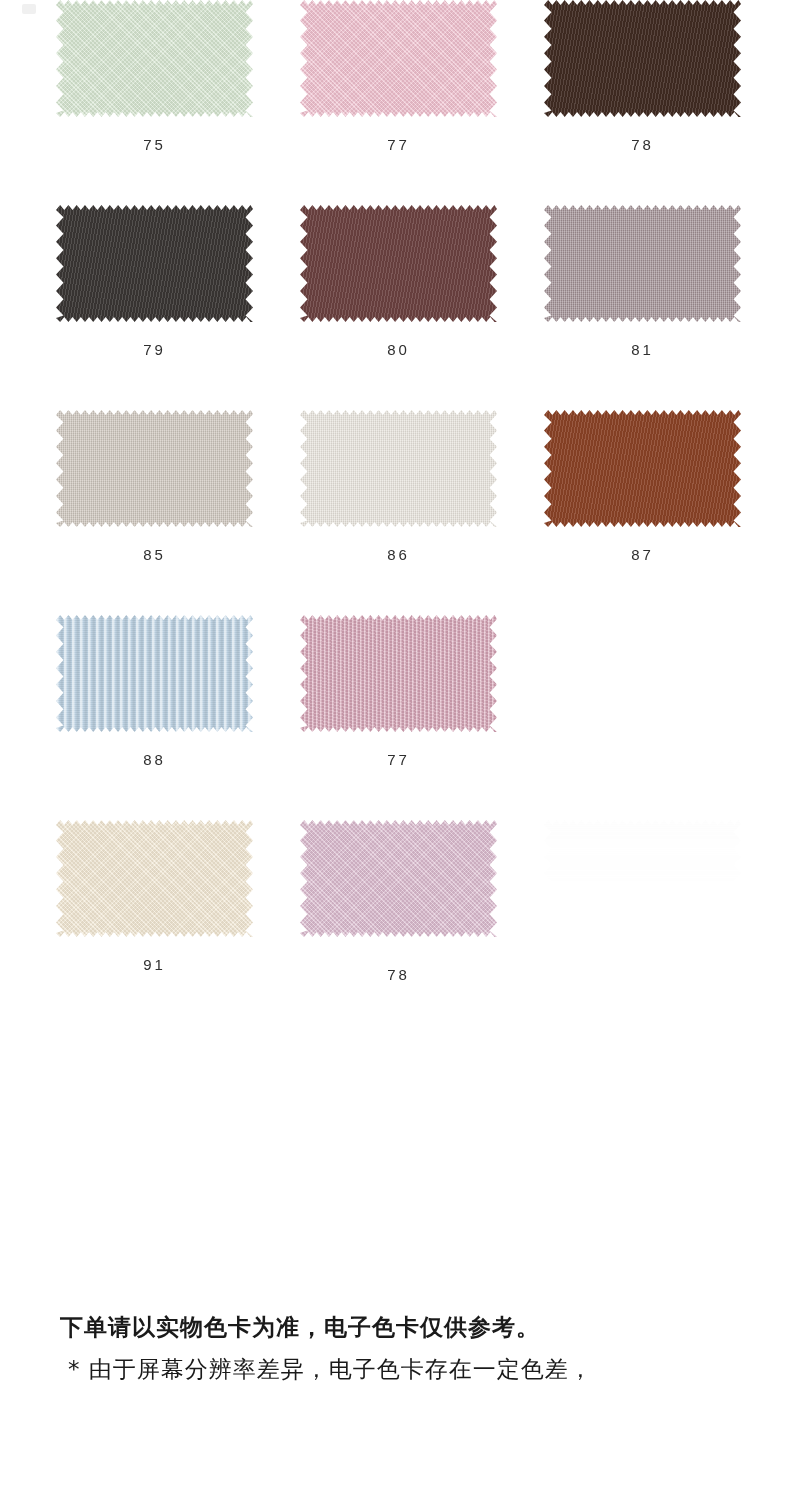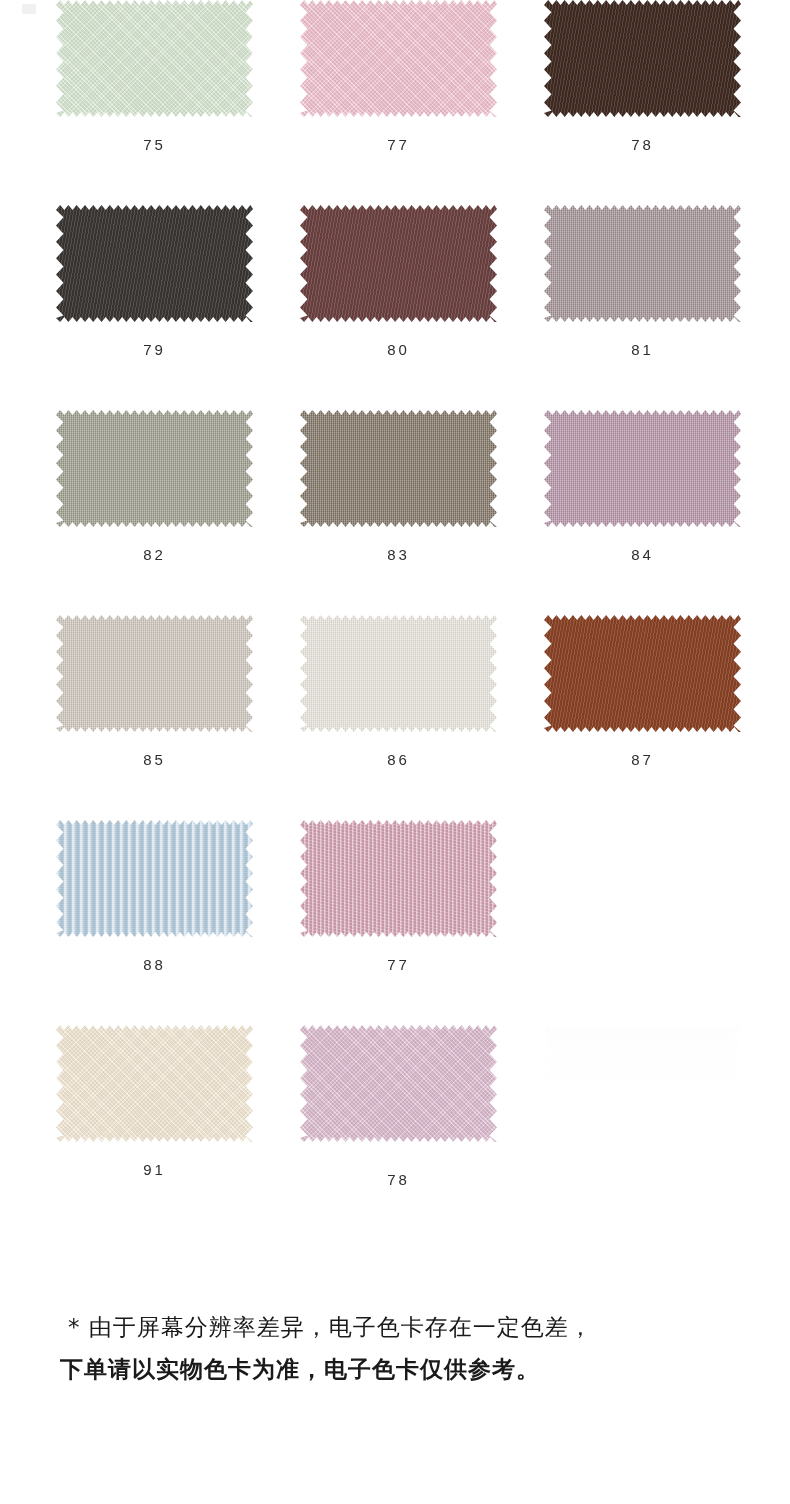--- a/index.html
+++ b/index.html
@@ -246,88 +246,68 @@
       <div class="swatch-cell col2">
         <div class="chip-wrap">
           <div class="chip tex-weave" style="background-color: rgb(160, 143, 147);"></div>
         </div>
         <div class="swatch-label">81</div>
       </div>
     </div>
     <div class="swatch-row">
       <div class="swatch-cell col0">
         <div class="chip-wrap">
-          <div class="chip tex-weave" style="background-color: rgb(155, 155, 140);"></div>
-        </div>
-        <div class="swatch-label">82</div>
-      </div>
-      <div class="swatch-cell col1">
-        <div class="chip-wrap">
-          <div class="chip tex-weave" style="background-color: rgb(126, 114, 99);"></div>
-        </div>
-        <div class="swatch-label">83</div>
+          <div class="chip tex-weave" style="background-color: rgb(205, 197, 188);"></div>
+        </div>
+        <div class="swatch-label">85</div>
+      </div>
+      <div class="swatch-cell col1">
+        <div class="chip-wrap">
+          <div class="chip tex-weave" style="background-color: rgb(232, 228, 220);"></div>
+        </div>
+        <div class="swatch-label">86</div>
       </div>
       <div class="swatch-cell col2">
         <div class="chip-wrap">
-          <div class="chip tex-weave" style="background-color: rgb(179, 145, 165);"></div>
-        </div>
-        <div class="swatch-label">84</div>
-      </div>
-    </div>
-    <div class="swatch-row">
-      <div class="swatch-cell col0">
-        <div class="chip-wrap">
-          <div class="chip tex-weave" style="background-color: rgb(205, 197, 188);"></div>
-        </div>
-        <div class="swatch-label">85</div>
-      </div>
-      <div class="swatch-cell col1">
-        <div class="chip-wrap">
-          <div class="chip tex-weave" style="background-color: rgb(232, 228, 220);"></div>
-        </div>
-        <div class="swatch-label">86</div>
+          <div class="chip tex-twill" style="background-color: rgb(138, 66, 38);"></div>
+        </div>
+        <div class="swatch-label">87</div>
+      </div>
+    </div>
+    <div class="swatch-row">
+      <div class="swatch-cell col0">
+        <div class="chip-wrap">
+          <div class="chip tex-rib" style="background-color: rgb(189, 211, 228);"></div>
+        </div>
+        <div class="swatch-label">88</div>
+      </div>
+      <div class="swatch-cell col1">
+        <div class="chip-wrap">
+          <div class="chip tex-knit" style="background-color: rgb(221, 169, 188);"></div>
+        </div>
+        <div class="swatch-label">77</div>
+      </div>
+    </div>
+    <div class="swatch-row">
+      <div class="swatch-cell col0">
+        <div class="chip-wrap">
+          <div class="chip tex-dots" style="background-color: rgb(244, 233, 212);"></div>
+        </div>
+        <div class="swatch-label">91</div>
+      </div>
+      <div class="swatch-cell col1">
+        <div class="chip-wrap">
+          <div class="chip tex-dots" style="background-color: rgb(221, 188, 208);"></div>
+        </div>
+        <div class="swatch-label low">78</div>
       </div>
       <div class="swatch-cell col2">
         <div class="chip-wrap">
-          <div class="chip tex-twill" style="background-color: rgb(138, 66, 38);"></div>
-        </div>
-        <div class="swatch-label">87</div>
-      </div>
-    </div>
-    <div class="swatch-row">
-      <div class="swatch-cell col0">
-        <div class="chip-wrap">
-          <div class="chip tex-rib" style="background-color: rgb(189, 211, 228);"></div>
-        </div>
-        <div class="swatch-label">88</div>
-      </div>
-      <div class="swatch-cell col1">
-        <div class="chip-wrap">
-          <div class="chip tex-knit" style="background-color: rgb(221, 169, 188);"></div>
-        </div>
-        <div class="swatch-label">77</div>
-      </div>
-    </div>
-    <div class="swatch-row">
-      <div class="swatch-cell col0">
-        <div class="chip-wrap">
-          <div class="chip tex-dots" style="background-color: rgb(244, 233, 212);"></div>
-        </div>
-        <div class="swatch-label">91</div>
-      </div>
-      <div class="swatch-cell col1">
-        <div class="chip-wrap">
-          <div class="chip tex-dots" style="background-color: rgb(221, 188, 208);"></div>
-        </div>
-        <div class="swatch-label low">78</div>
-      </div>
-      <div class="swatch-cell col2">
-        <div class="chip-wrap">
           <div class="chip tex-blank" style="background-color: rgb(253, 253, 253);"></div>
         </div>
       </div>
     </div>
   </div>
 
 <div class="footer">
+  <div class="footer-line l2">下单请以实物色卡为准，电子色卡仅供参考。</div>
   <div class="footer-line l1">* 由于屏幕分辨率差异，电子色卡存在一定色差，</div>
-  <div class="footer-line l2">下单请以实物色卡为准，电子色卡仅供参考。</div>
 </div>
 
 </body></html>

